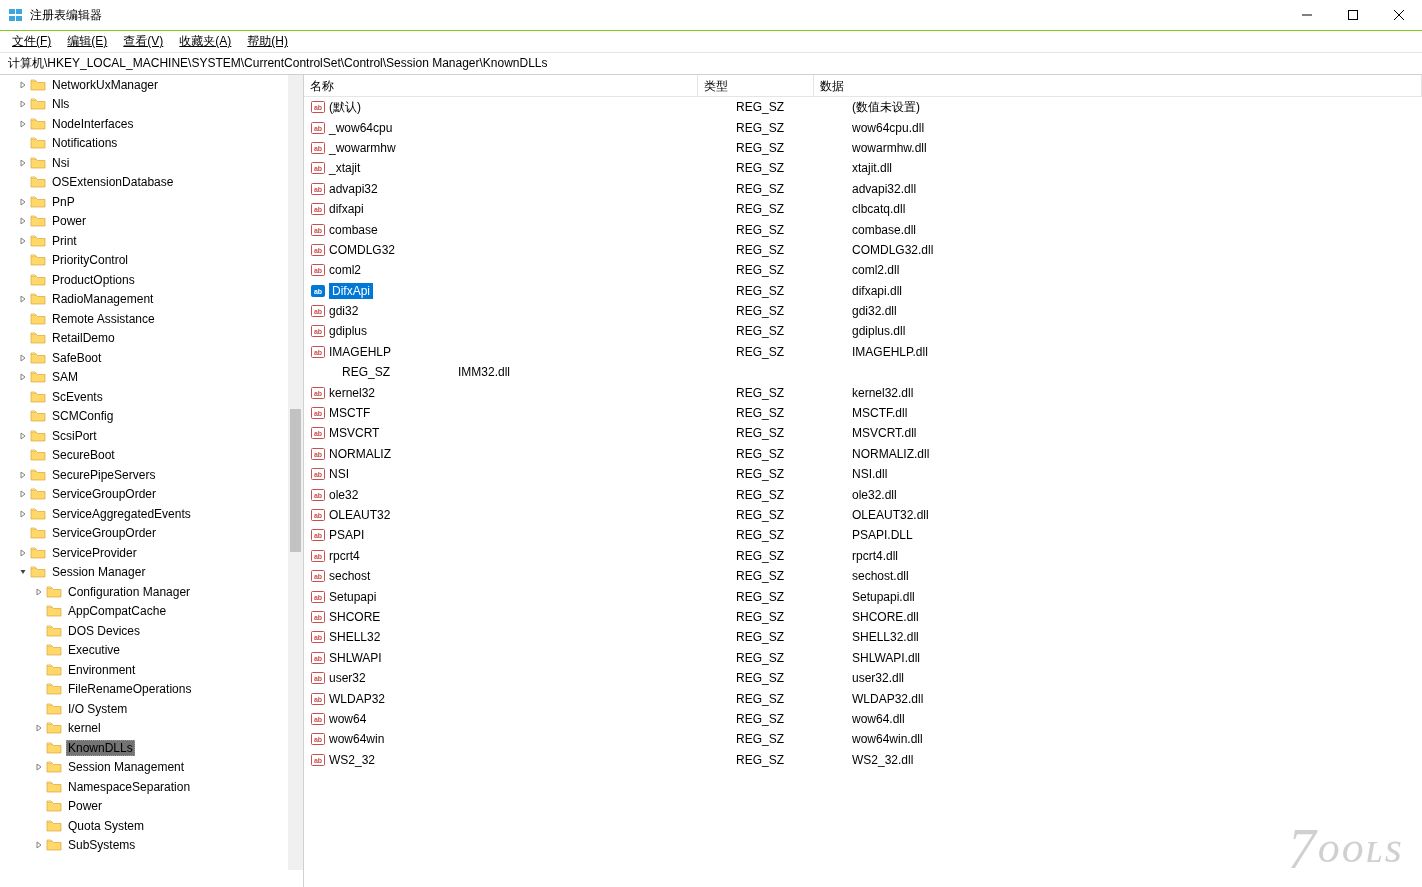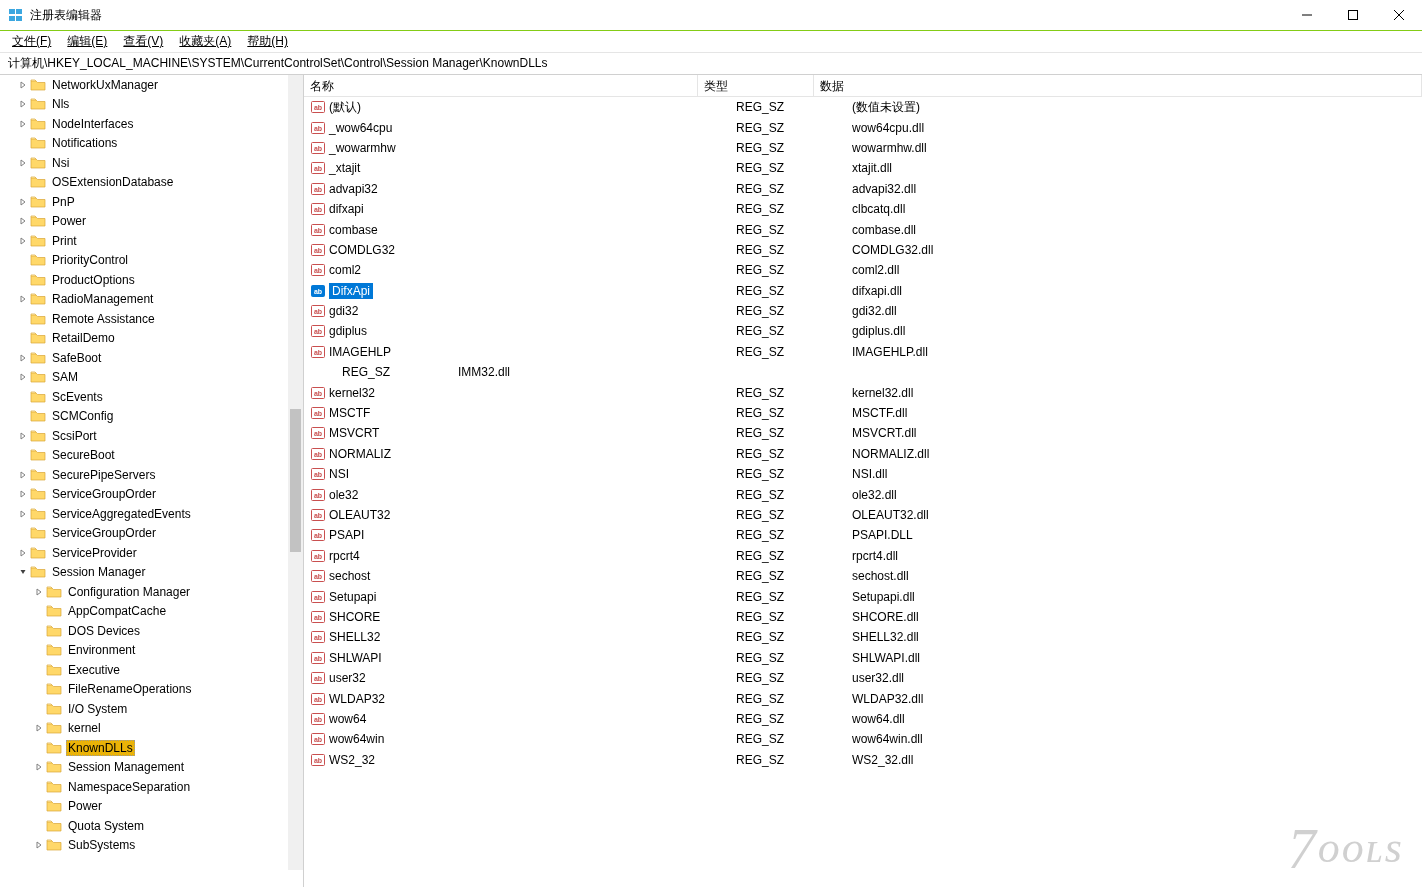--- a/index.html
+++ b/index.html
@@ -74,21 +74,21 @@
   margin-right: 0px;
   color: #808080;
   font-size: 10px;
 }
 .tree-row .indent { display:inline-block; }
 .tree-row .folder {
   width: 16px; height: 14px; margin-right: 4px;
   display:inline-block;
 }
 .tree-row .label { padding: 1px 2px; }
-.tree-row.selected .label { background:#eab308; border:1px dotted #999; padding:0 1px; }
+.tree-row.selected .label { background:#737373; border:1px dotted #999; padding:0 1px; }
 
 
 .tree-vscroll {
   position:absolute; right:0; top:0; width:15px; height:calc(100% - 17px);
   background:#f0f0f0;
 }
 .tree-vscroll .thumb {
   position:absolute; left:2px; right:2px;
   top:42%; height:18%;
   background:#c2c2c2;
@@ -516,30 +516,30 @@
             </svg></span>
           <span class="label">DOS Devices</span>
         </div>
         <div class="tree-row">
           <span class="indent" style="width:16px"></span>
           <span class="chev"></span>
           <span class="folder"><svg width="16" height="14" viewBox="0 0 16 14">
               <path d="M1 3 L6 3 L7.5 4.5 L15 4.5 L15 12 L1 12 Z" fill="#ffd869" stroke="#d8a638" stroke-width="0.7"></path>
               <path d="M1 3 L1 2 L5 2 L6 3" fill="#ffe9a8" stroke="#d8a638" stroke-width="0.7"></path>
             </svg></span>
+          <span class="label">Executive</span>
+        </div>
+        <div class="tree-row">
+          <span class="indent" style="width:16px"></span>
+          <span class="chev"></span>
+          <span class="folder"><svg width="16" height="14" viewBox="0 0 16 14">
+              <path d="M1 3 L6 3 L7.5 4.5 L15 4.5 L15 12 L1 12 Z" fill="#ffd869" stroke="#d8a638" stroke-width="0.7"></path>
+              <path d="M1 3 L1 2 L5 2 L6 3" fill="#ffe9a8" stroke="#d8a638" stroke-width="0.7"></path>
+            </svg></span>
           <span class="label">Environment</span>
-        </div>
-        <div class="tree-row">
-          <span class="indent" style="width:16px"></span>
-          <span class="chev"></span>
-          <span class="folder"><svg width="16" height="14" viewBox="0 0 16 14">
-              <path d="M1 3 L6 3 L7.5 4.5 L15 4.5 L15 12 L1 12 Z" fill="#ffd869" stroke="#d8a638" stroke-width="0.7"></path>
-              <path d="M1 3 L1 2 L5 2 L6 3" fill="#ffe9a8" stroke="#d8a638" stroke-width="0.7"></path>
-            </svg></span>
-          <span class="label">Executive</span>
         </div>
         <div class="tree-row">
           <span class="indent" style="width:16px"></span>
           <span class="chev"></span>
           <span class="folder"><svg width="16" height="14" viewBox="0 0 16 14">
               <path d="M1 3 L6 3 L7.5 4.5 L15 4.5 L15 12 L1 12 Z" fill="#ffd869" stroke="#d8a638" stroke-width="0.7"></path>
               <path d="M1 3 L1 2 L5 2 L6 3" fill="#ffe9a8" stroke="#d8a638" stroke-width="0.7"></path>
             </svg></span>
           <span class="label">FileRenameOperations</span>
         </div>

